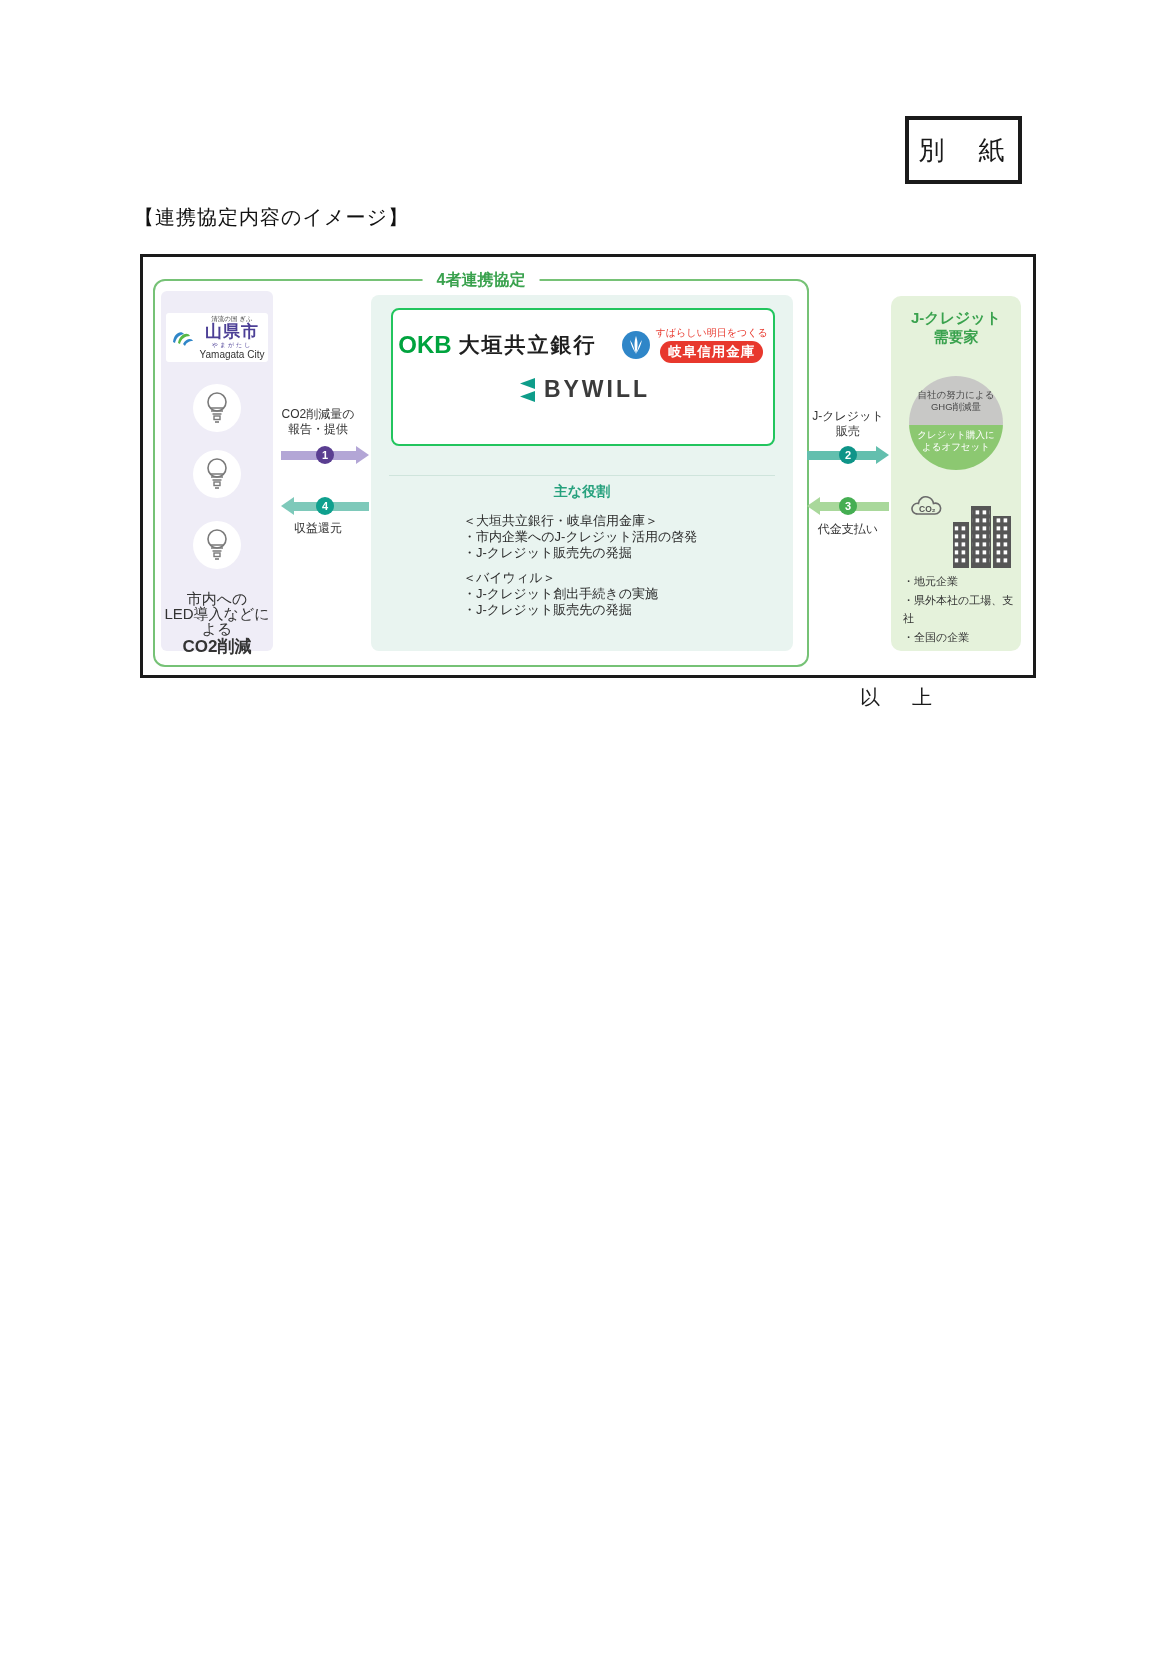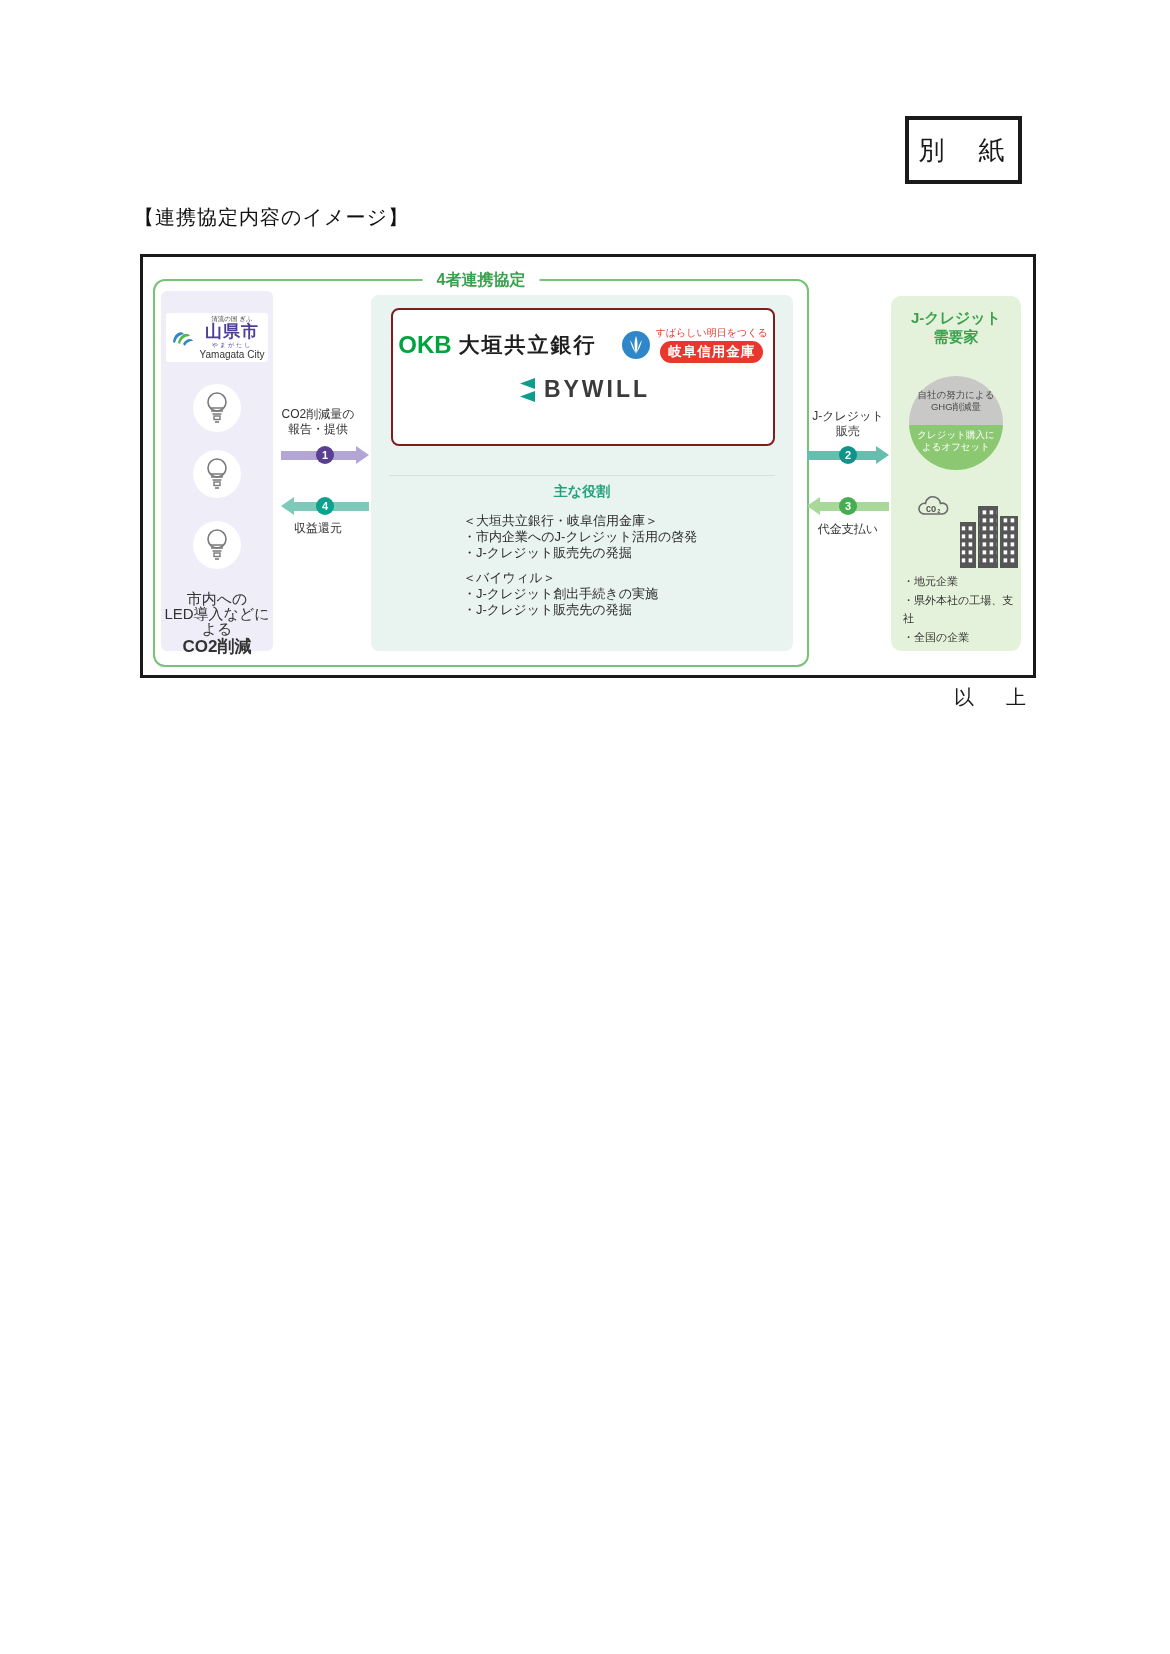--- a/index.html
+++ b/index.html
@@ -8,21 +8,21 @@
     font-family:"Liberation Sans","DejaVu Sans",sans-serif;color:#222;
   }
   
   .besshi{
     position:absolute;left:905px;top:116px;width:117px;height:68px;
     border:4px solid #1a1a1a;display:flex;align-items:center;justify-content:center;
     font-size:26px;color:#1a1a1a;letter-spacing:4px;box-sizing:border-box;
   }
   .doc-title{position:absolute;left:134px;top:204px;font-size:20px;color:#111;letter-spacing:1px;}
   .closing{
-    position:absolute;left:898px;top:684px;width:134px;text-align:right;
+    position:absolute;left:860px;top:684px;width:134px;text-align:left;
     font-family:"Liberation Serif","DejaVu Serif",serif;font-size:20px;letter-spacing:6px;color:#1a1a1a;
   }
   
   .outer{
     position:absolute;left:140px;top:254px;width:890px;height:418px;
     border:3px solid #1a1a1a;background:#fff;box-sizing:content-box;
   }
   .group-border{
     position:absolute;left:10px;top:22px;width:652px;height:384px;
     border:2px solid #76c276;border-radius:12px;
@@ -46,21 +46,21 @@
     position:absolute;left:32px;width:48px;height:48px;border-radius:50%;background:#fff;
     display:flex;align-items:center;justify-content:center;
   }
   .city-caption{position:absolute;left:0;right:0;top:300px;text-align:center;color:#333;}
   .city-caption .c1,.city-caption .c2{font-size:15px;line-height:15px;}
   .city-caption .c3{font-size:17px;font-weight:bold;line-height:21px;}
   
   .mint-panel{position:absolute;left:228px;top:38px;width:422px;height:356px;background:#e9f4f0;border-radius:8px;}
   .partner-box{
     position:absolute;left:20px;top:13px;width:384px;height:138px;background:#fff;
-    border:2px solid #7f1d1d;border-radius:8px;box-sizing:border-box;
+    border:2px solid #22c55e;border-radius:8px;box-sizing:border-box;
   }
   .partner-row1{margin-top:16px;display:flex;align-items:center;justify-content:center;gap:24px;}
   .okb-logo{display:flex;align-items:center;gap:7px;}
   .okb-mark{font-size:24px;font-weight:800;color:#00a33e;}
   .okb-name{font-size:21px;font-weight:bold;color:#1f1f1f;letter-spacing:2px;}
   .gifushin-logo{display:flex;align-items:center;gap:5px;}
   .gifushin-col{display:flex;flex-direction:column;align-items:center;}
   .gifushin-tagline{font-size:10px;color:#e8382d;margin-bottom:1px;white-space:nowrap;}
   .gifushin-pill{
     background:#e8382d;color:#fff;font-size:13.5px;font-weight:bold;
@@ -74,21 +74,21 @@
   .roles-gap{height:9px;}
   
   .demand-panel{position:absolute;left:748px;top:39px;width:130px;height:355px;background:#e5f2db;border-radius:10px;}
   .demand-title{position:absolute;left:0;right:0;top:12px;text-align:center;font-size:15px;font-weight:bold;color:#3aa24e;line-height:19px;}
   .offset-circle{
     position:absolute;left:18px;top:80px;width:94px;height:94px;border-radius:50%;
     background:linear-gradient(180deg,#c8c8c6 0 52%,#8cc871 52% 100%);text-align:center;
   }
   .oc-top{position:absolute;left:0;right:0;top:13px;font-size:9.5px;line-height:12px;color:#4a4a4a;}
   .oc-bottom{position:absolute;left:0;right:0;top:53px;font-size:9.5px;line-height:12px;color:#fff;}
-  .demand-icons{position:absolute;left:25px;top:192px;width:112px;height:84px;font-family:Liberation Mono, monospace;}
+  .demand-icons{position:absolute;left:18px;top:192px;width:112px;height:84px;}
   .cloud-icon{position:absolute;left:0;top:2px;}
   .buildings-icon{position:absolute;left:44px;top:12px;}
   .demand-list{position:absolute;left:12px;top:276px;font-size:11px;line-height:18.5px;color:#333;}
   
   .flow-label{position:absolute;text-align:center;font-size:12px;line-height:15px;color:#333;}
   .flow-arrow{position:absolute;height:20px;}
   .flow-arrow .bar{position:absolute;top:5.5px;height:9px;background:var(--c);}
   .flow-arrow.right .bar{left:0;right:11px;}
   .flow-arrow.left .bar{left:11px;right:0;}
   .flow-arrow .head{position:absolute;top:1px;width:0;height:0;border-top:9px solid transparent;border-bottom:9px solid transparent;}

